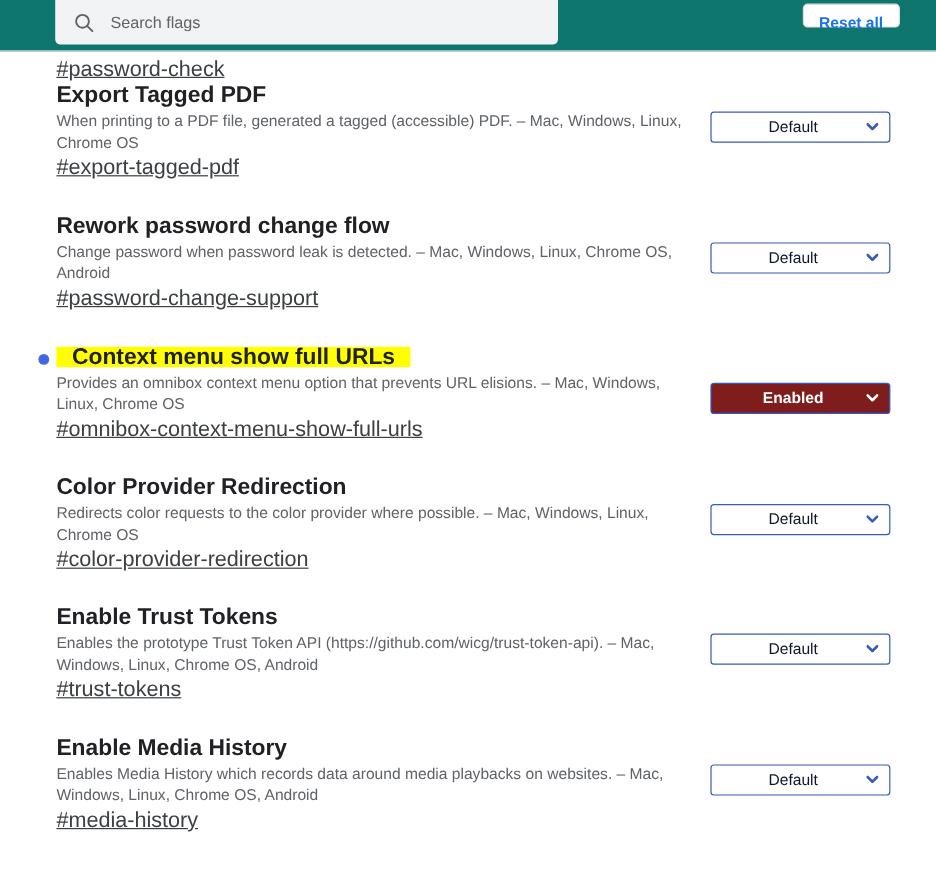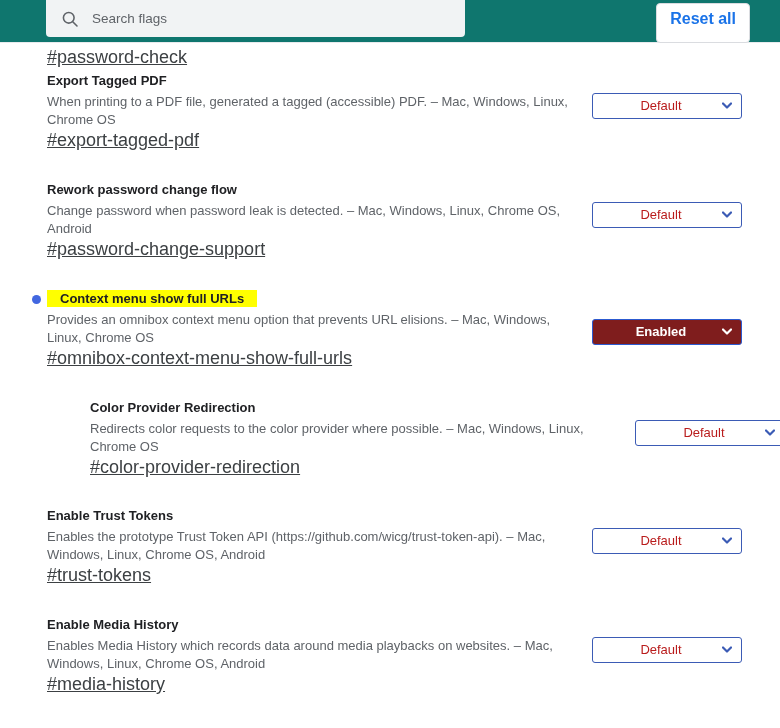--- a/index.html
+++ b/index.html
@@ -60,29 +60,29 @@
   }
   .search-input::placeholder {
     color: #5f6368;
     opacity: 1;
   }
 
   .reset-all-btn {
     position: absolute;
     right: 30px;
     top: 3px;
-    height: 40px;
+    height: 20px;
     min-width: 77px;
     padding: 0 13px;
     background: #ffffff;
     border: 1px solid #dadce0;
     border-radius: 4px;
     color: #1a73e8;
     font-family: "Liberation Sans", sans-serif;
-    font-size: 16px;
+    font-size: 13px;
     font-weight: bold;
     line-height: 30px;
     text-align: center;
     cursor: pointer;
     box-sizing: border-box;
   }
 
   
   .flag-list {
     padding: 0;
@@ -107,21 +107,21 @@
     padding: 0 0 0 47px;
     min-height: 82px;
     box-sizing: border-box;
   }
 
   .flag-main {
     width: 530px;
   }
 
   .flag-title {
-    font-size: 13px;
+    font-size: 19px;
     font-weight: bold;
     color: #202124;
     line-height: 17px;
     margin: 0 0 4px 0;
     display: inline-block;
   }
   .flag-title.highlighted {
     background: #ffff00;
     padding: 0 13px;
   }
@@ -161,21 +161,21 @@
   .flag-select {
     width: 150px;
     height: 26px;
     box-sizing: border-box;
     -webkit-appearance: none;
     -moz-appearance: none;
     appearance: none;
     border: 1px solid #3b5bb5;
     border-radius: 3px;
     background-color: #ffffff;
-    color: #b91c1c;
+    color: #0f172a;
     font-family: "Liberation Sans", sans-serif;
     font-size: 13px;
     text-align: center;
     text-align-last: center;
     padding: 0 20px 0 8px;
     line-height: 24px;
     cursor: pointer;
     outline: none;
   }
   .flag-select.enabled {
@@ -265,21 +265,21 @@
     <div class="flag-select-wrap" style="top:30px;">
       <select class="flag-select enabled">
         <option>Enabled</option>
       </select>
       <svg class="select-chevron on-enabled" viewBox="0 0 10 7">
         <path d="M1 1.5 L5 5.5 L9 1.5"></path>
       </svg>
     </div>
   </div>
 
-  <div class="flag-row" style="height:108px;margin-left:43px;">
+  <div class="flag-row" style="height:108px;">
     <div class="flag-main">
       <div class="flag-title">Color Provider Redirection</div>
       <div class="flag-desc">Redirects color requests to the color provider where possible. – Mac, Windows, Linux, Chrome OS</div>
       <span class="permalink">#color-provider-redirection</span>
     </div>
     <div class="flag-select-wrap" style="top:22px;">
       <select class="flag-select">
         <option>Default</option>
       </select>
       <svg class="select-chevron" viewBox="0 0 10 7">

